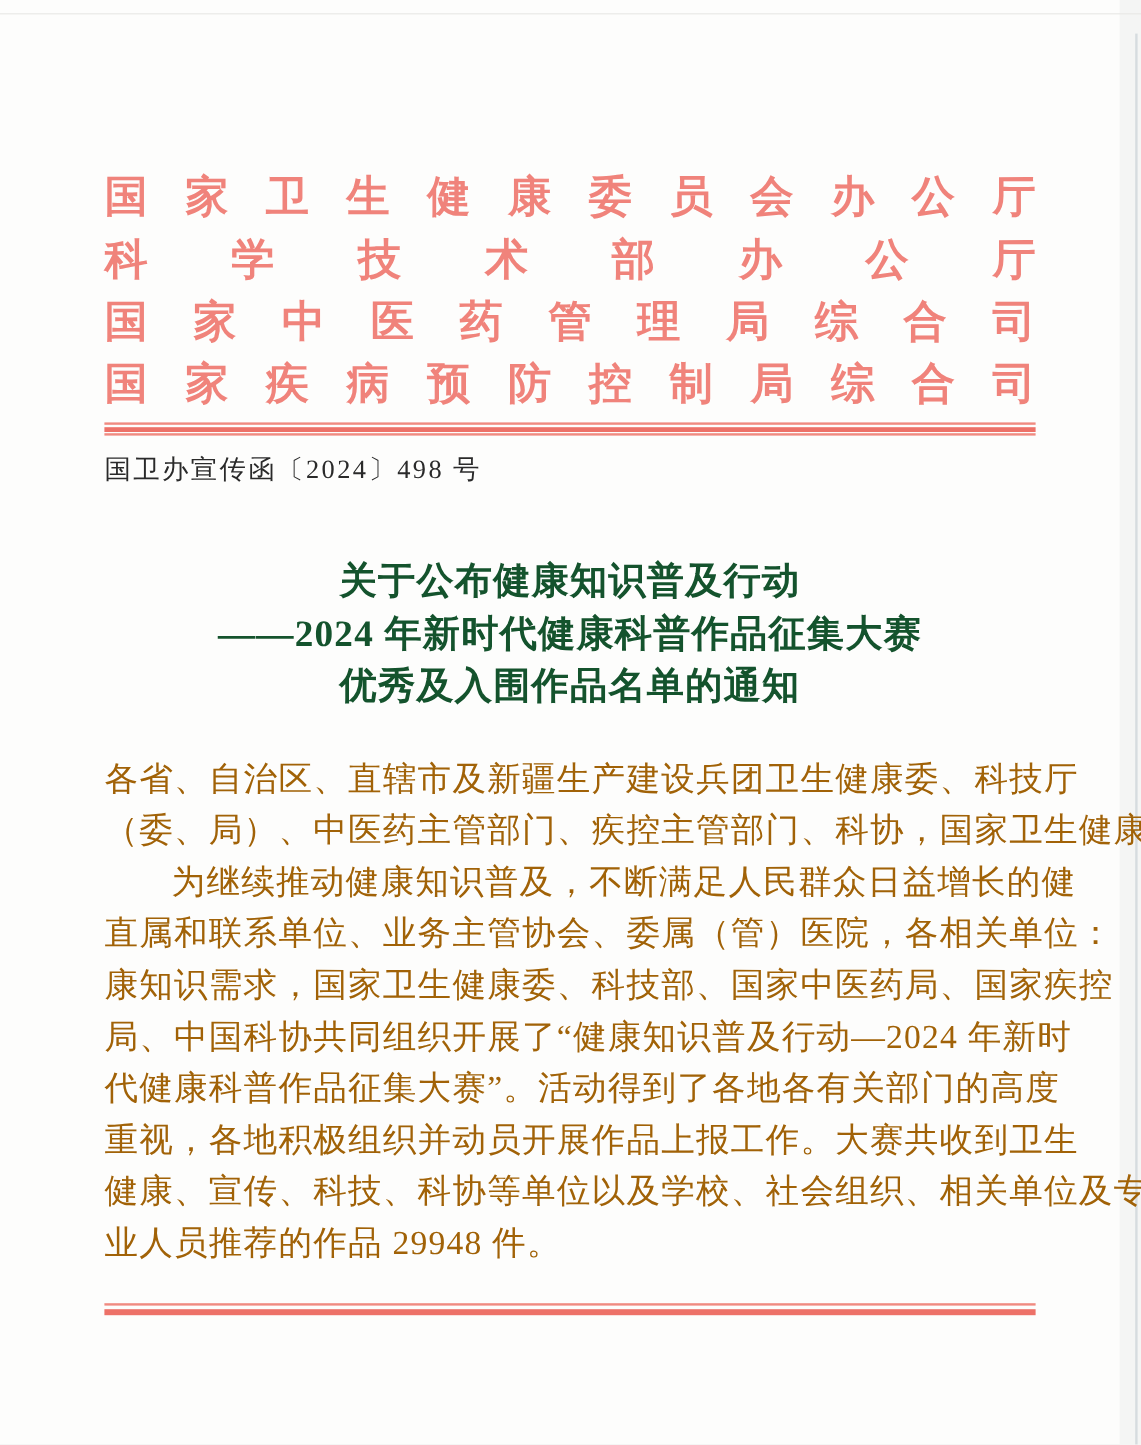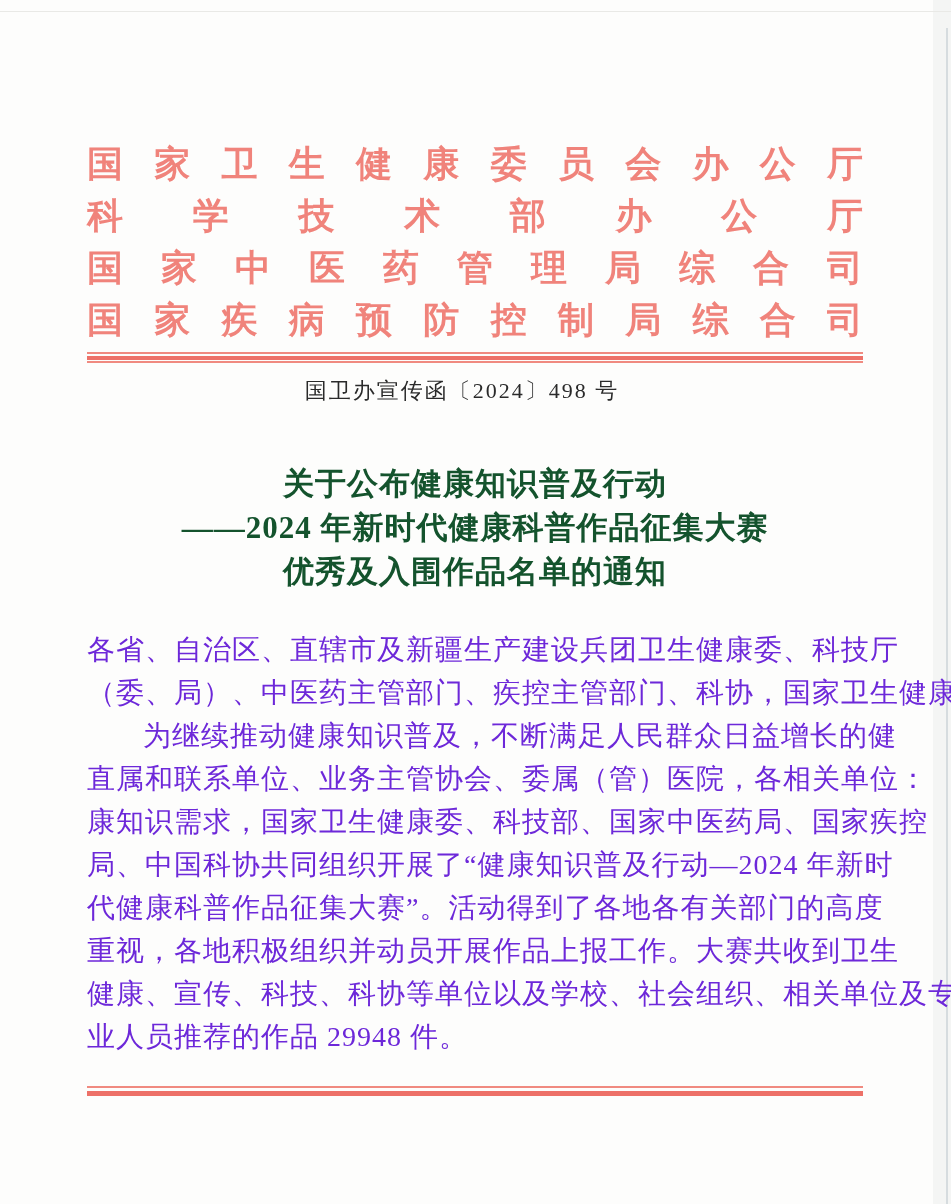--- a/index.html
+++ b/index.html
@@ -41,36 +41,36 @@
   .rule-top .gap-a     { height:2px; }
   .rule-top .bar-thick { height:4px; background:var(--rule-red,#ed7168); }
   .rule-top .gap-b     { height:1px; }
   .rule-bottom { margin-top:28px; }
   .rule-bottom .bar-thin  { height:2px; background:var(--rule-red-thin,#f08a80); }
   .rule-bottom .gap-a     { height:3px; }
   .rule-bottom .bar-thick { height:5px; background:var(--rule-red,#ed7168); }
   
   .doc-number {
     margin-top:13px;
-    text-align:center; padding-right:26px;
+    text-align:left; padding-right:26px;
     font-size:22px; line-height:30px; letter-spacing:2px;
     color:#2a2a2a;
   }
   
   .title { margin-top:56px; }
   .title-line {
     font-size:31px; line-height:44px; font-weight:700;
     letter-spacing:1px;
     text-align:center; color:#14532d;
   }
   
   .body { margin-top:34px; }
   .body-line {
     font-size:28px; line-height:43px;
-    color:#6d28d9; letter-spacing:1px;
+    color:#a16207; letter-spacing:1px;
     text-align:justify; text-align-last:justify;
     white-space:nowrap;
   }
   .body-line.para-end { text-align-last:left; }
   .body-line.indent { text-indent:2em; }
 </style>
 </head>
 <body>
 
 <div class="page">

